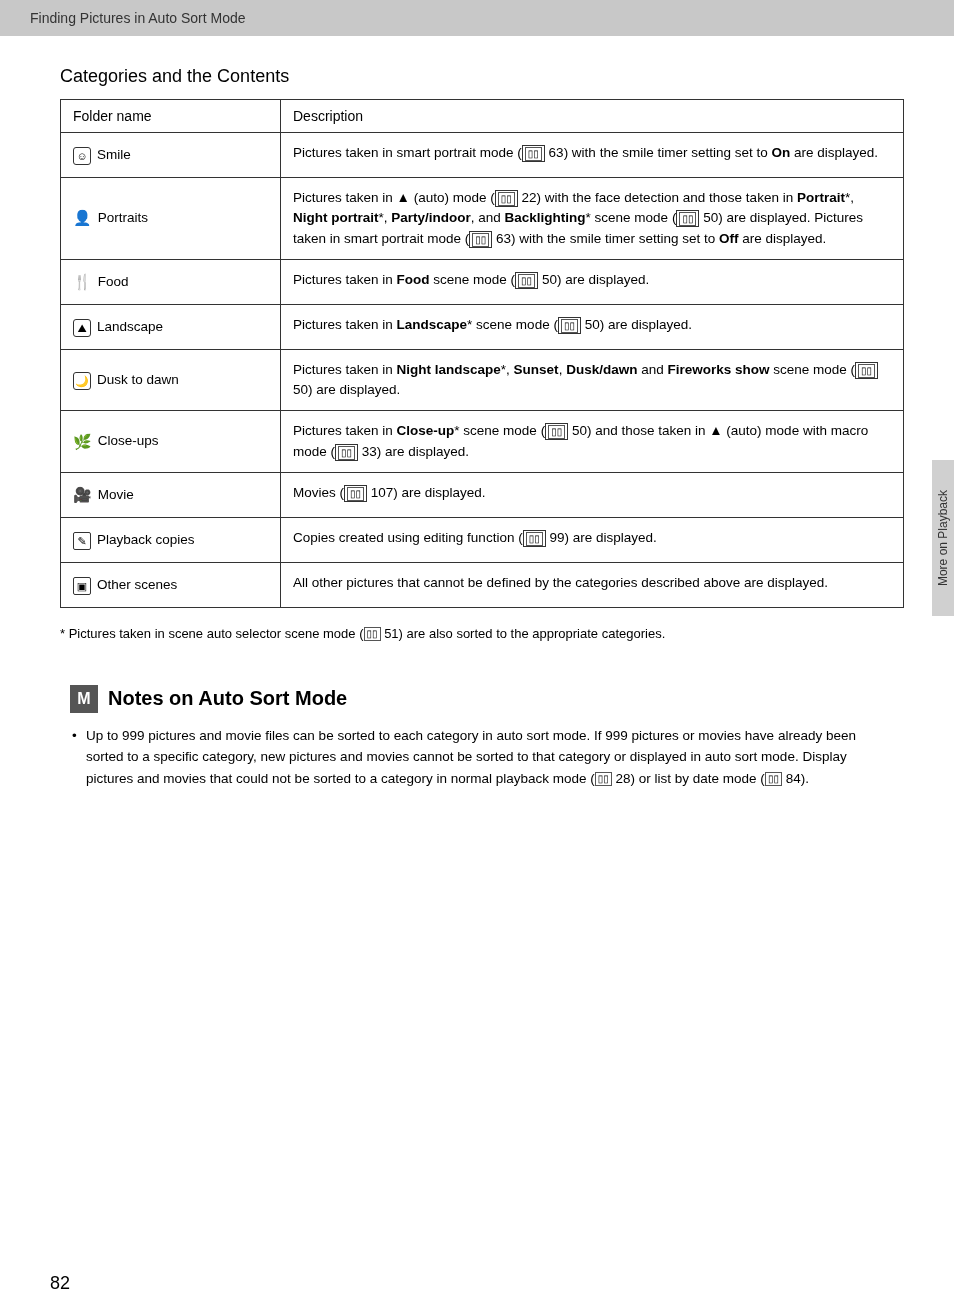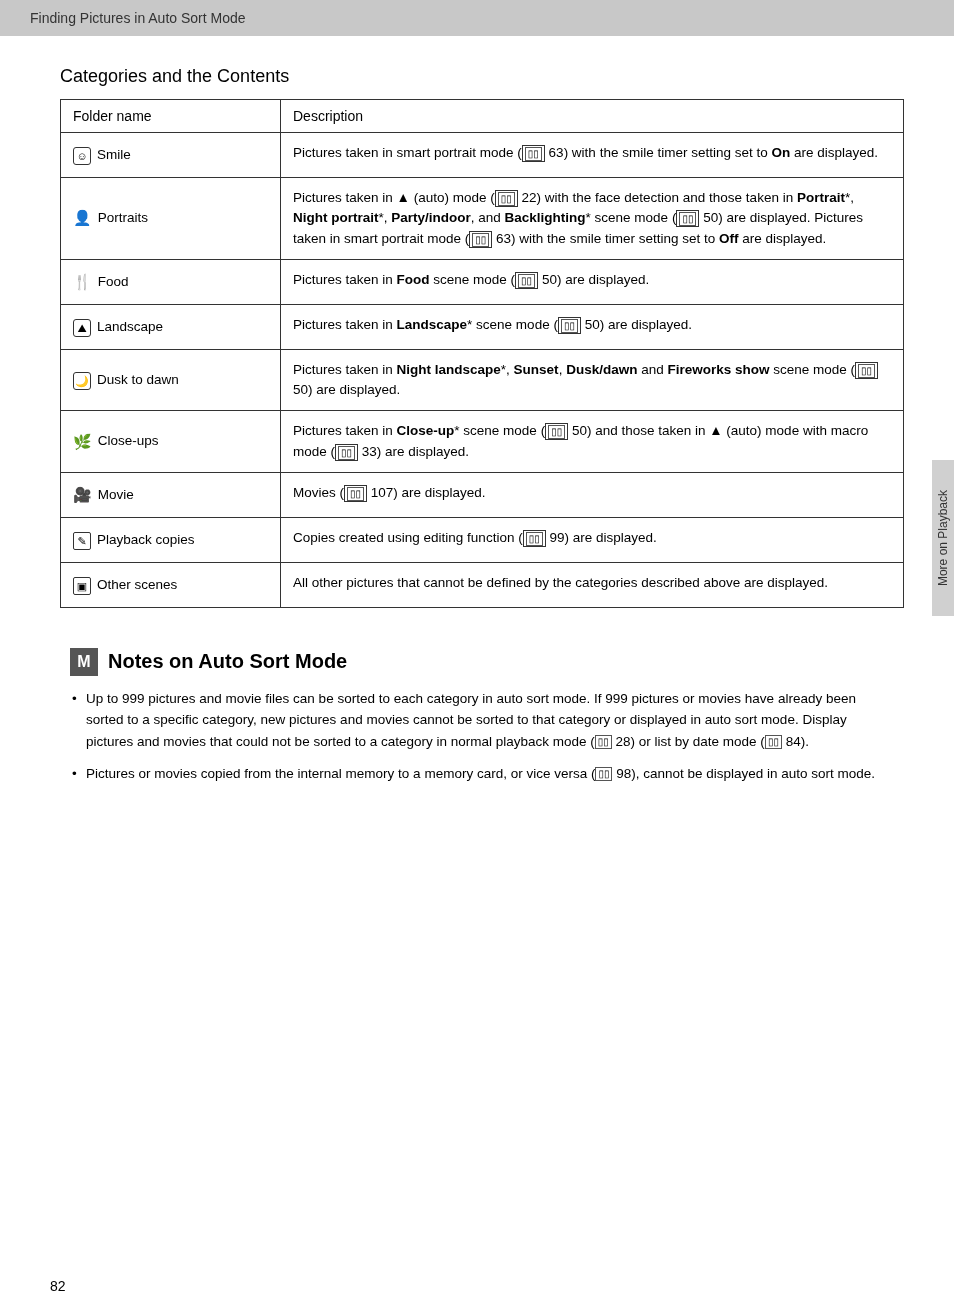--- a/index.html
+++ b/index.html
@@ -115,21 +115,21 @@
     }
     .notes-list li::before {
       content: "•";
       position: absolute;
       left: 2px;
     }
     .page-number {
       position: absolute;
       bottom: 20px;
       left: 50px;
-      font-size: 14px;
+      font-size: 18px;
     }
     .side-tab {
       position: absolute;
       right: 0;
       top: 35%;
       width: 22px;
       background: #d0d0d0;
       display: flex;
       align-items: center;
       justify-content: center;
@@ -252,31 +252,33 @@
               <div class="folder-name">
     <span class="folder-icon"><span style="display:inline-block;width:18px;height:18px;border:1.5px solid #333;border-radius:2px;font-size:11px;text-align:center;line-height:16px;">▣</span></span>
     <span>Other scenes</span>
   </div>
             </td>
             <td>All other pictures that cannot be defined by the categories described above are displayed.</td>
           </tr>
         </tbody>
     </table>
 
+    <div class="footnote">
+      <span>*  Pictures taken in scene auto selector scene mode (<span style="display:inline-block;border:1px solid #555;padding:0 2px;font-size:10px;line-height:1.2;vertical-align:middle;">▯▯</span> 51) are also sorted to the appropriate categories.</span>
+    </div>
 
     <div class="notes-section">
       <div class="notes-header">
         <div class="notes-icon">
           <span>M</span>
         </div>
         <span class="notes-title">Notes on Auto Sort Mode</span>
       </div>
       <ul class="notes-list" id="notes-list">
       <li>Up to 999 pictures and movie files can be sorted to each category in auto sort mode. If 999 pictures or movies have already been sorted to a specific category, new pictures and movies cannot be sorted to that category or displayed in auto sort mode. Display pictures and movies that could not be sorted to a category in normal playback mode (<span style="display:inline-block;border:1px solid #555;padding:0 2px;font-size:10px;line-height:1.2;vertical-align:middle;">▯▯</span> 28) or list by date mode (<span style="display:inline-block;border:1px solid #555;padding:0 2px;font-size:10px;line-height:1.2;vertical-align:middle;">▯▯</span> 84).</li>
-          <li>Pictures or movies copied from the internal memory to a memory card, or vice versa (<span style="display:inline-block;border:1px solid #555;padding:0 2px;font-size:10px;line-height:1.2;vertical-align:middle;">▯▯</span> 98), cannot be displayed in auto sort mode.</li>
         </ul>
     </div>
 
   </div>
 
   <div class="page-number">82</div>
 
 </div>
 
 </body></html>

